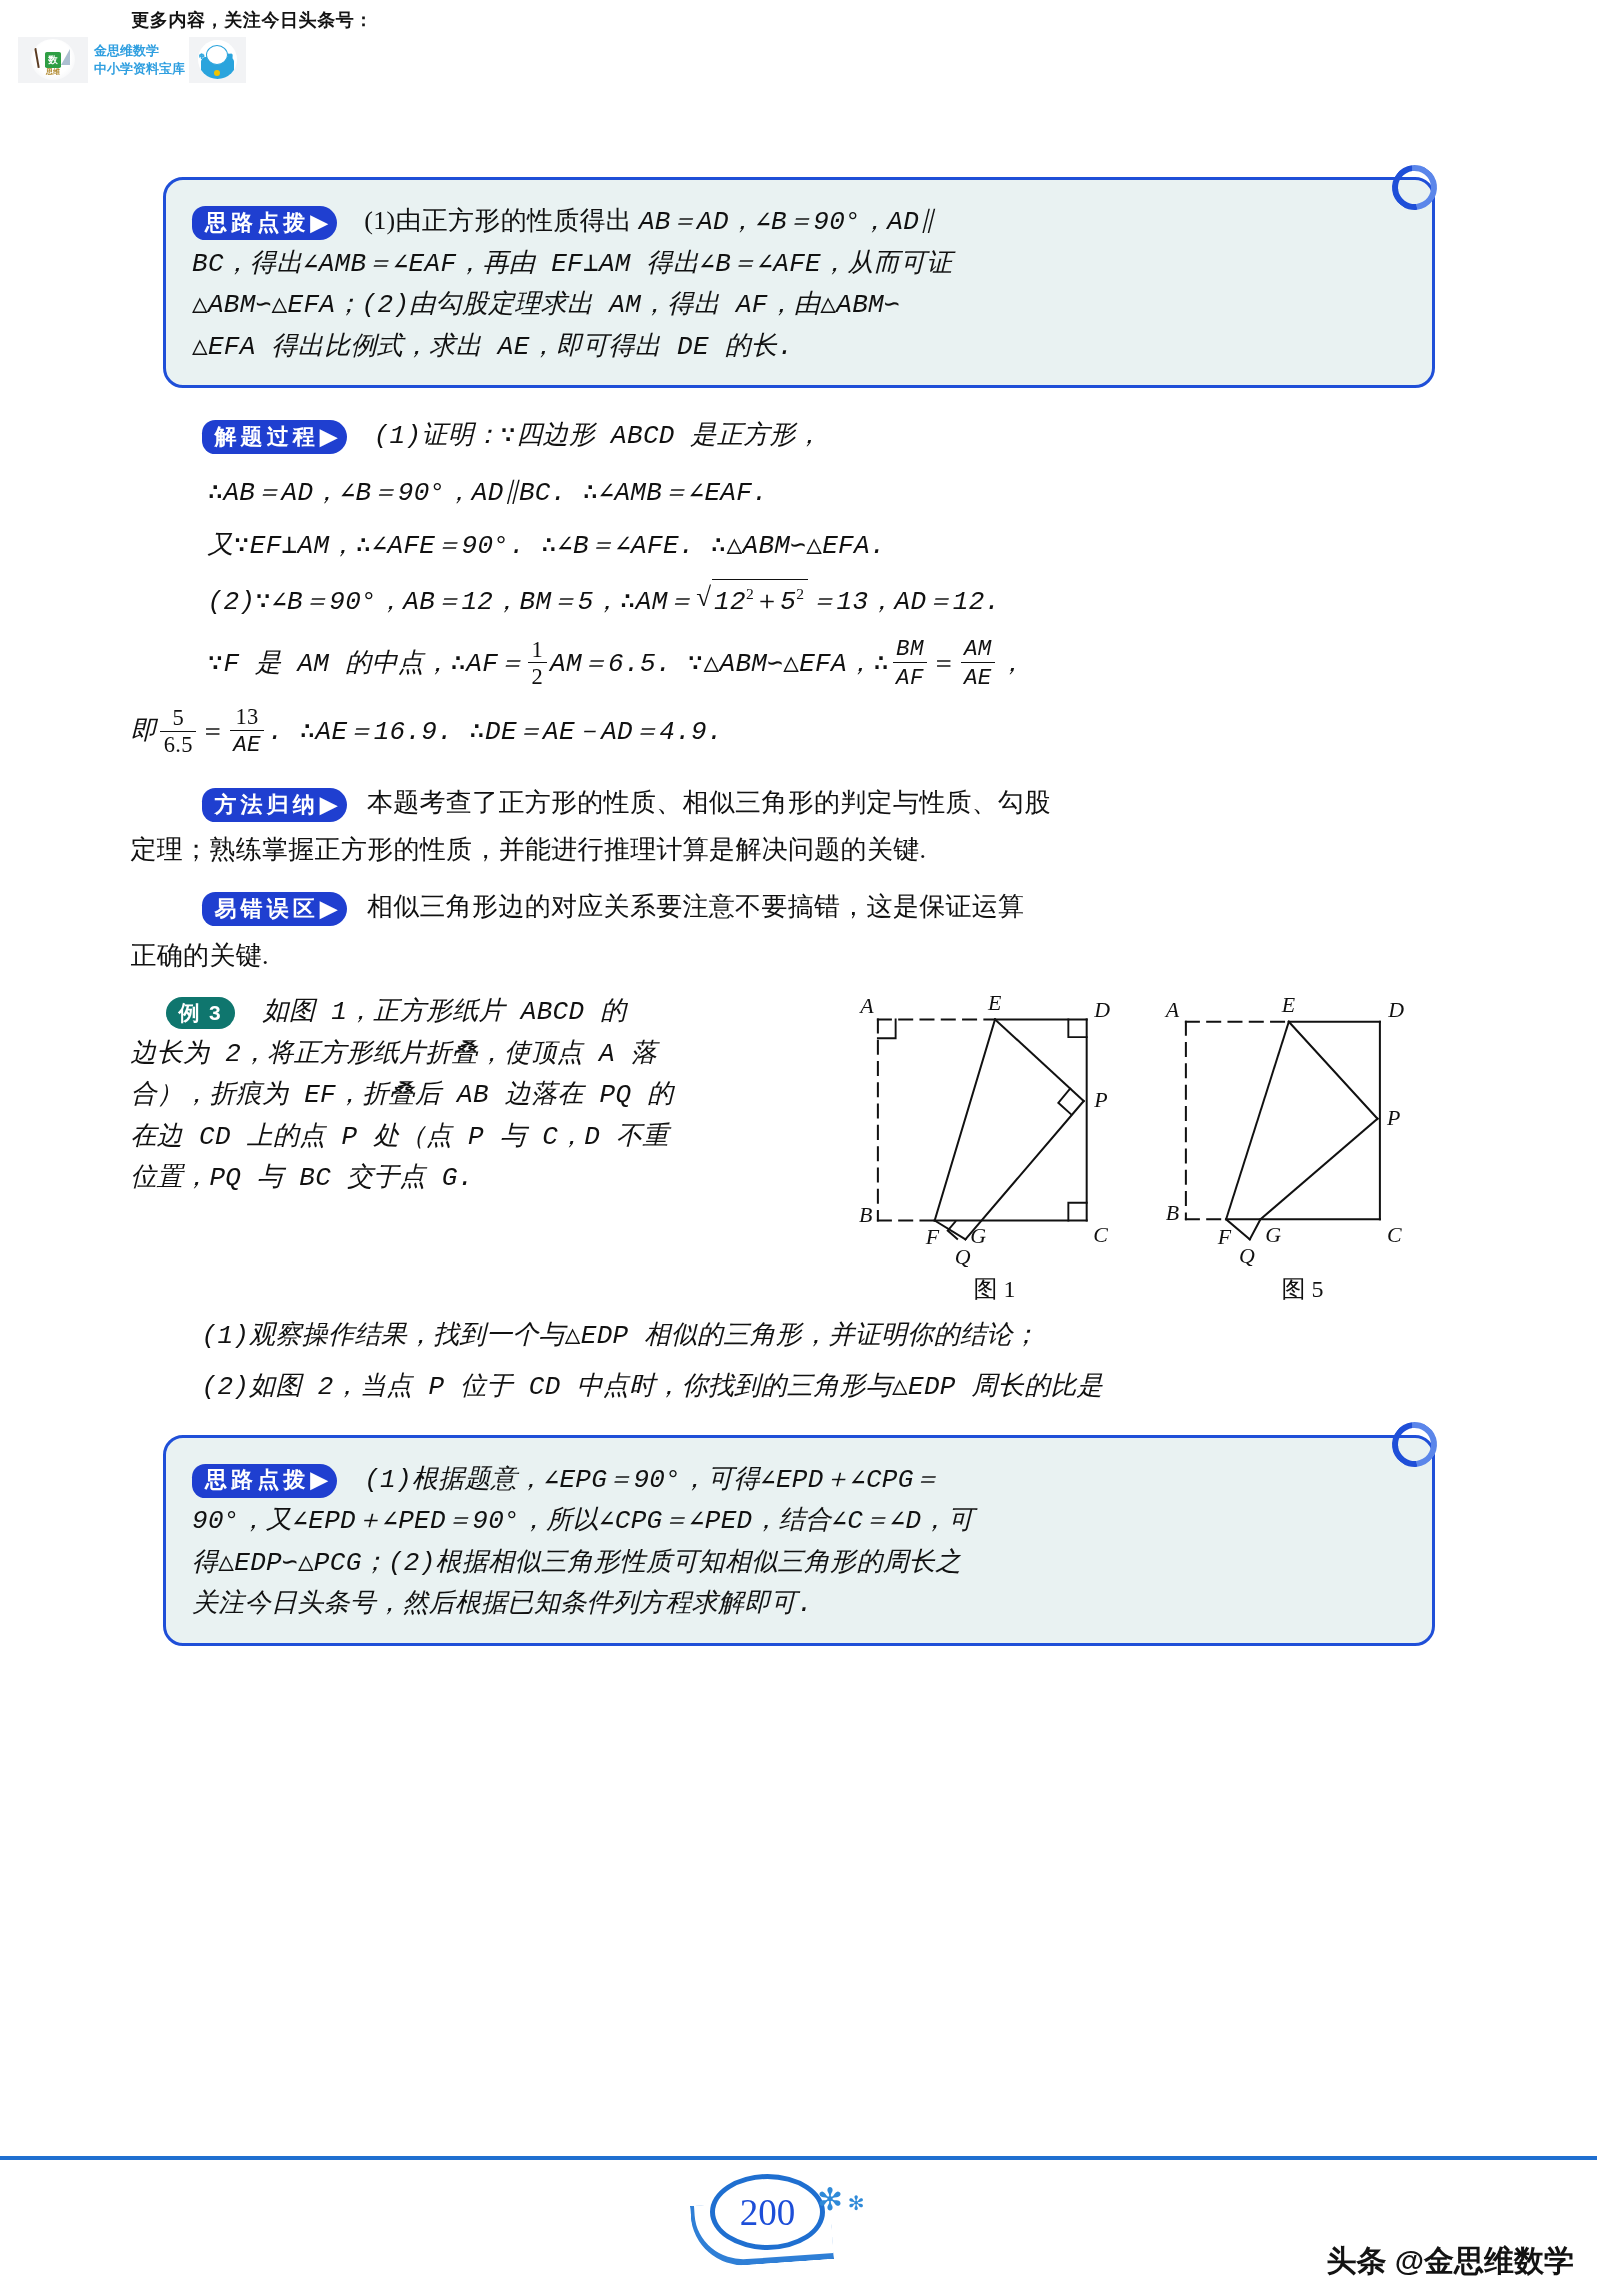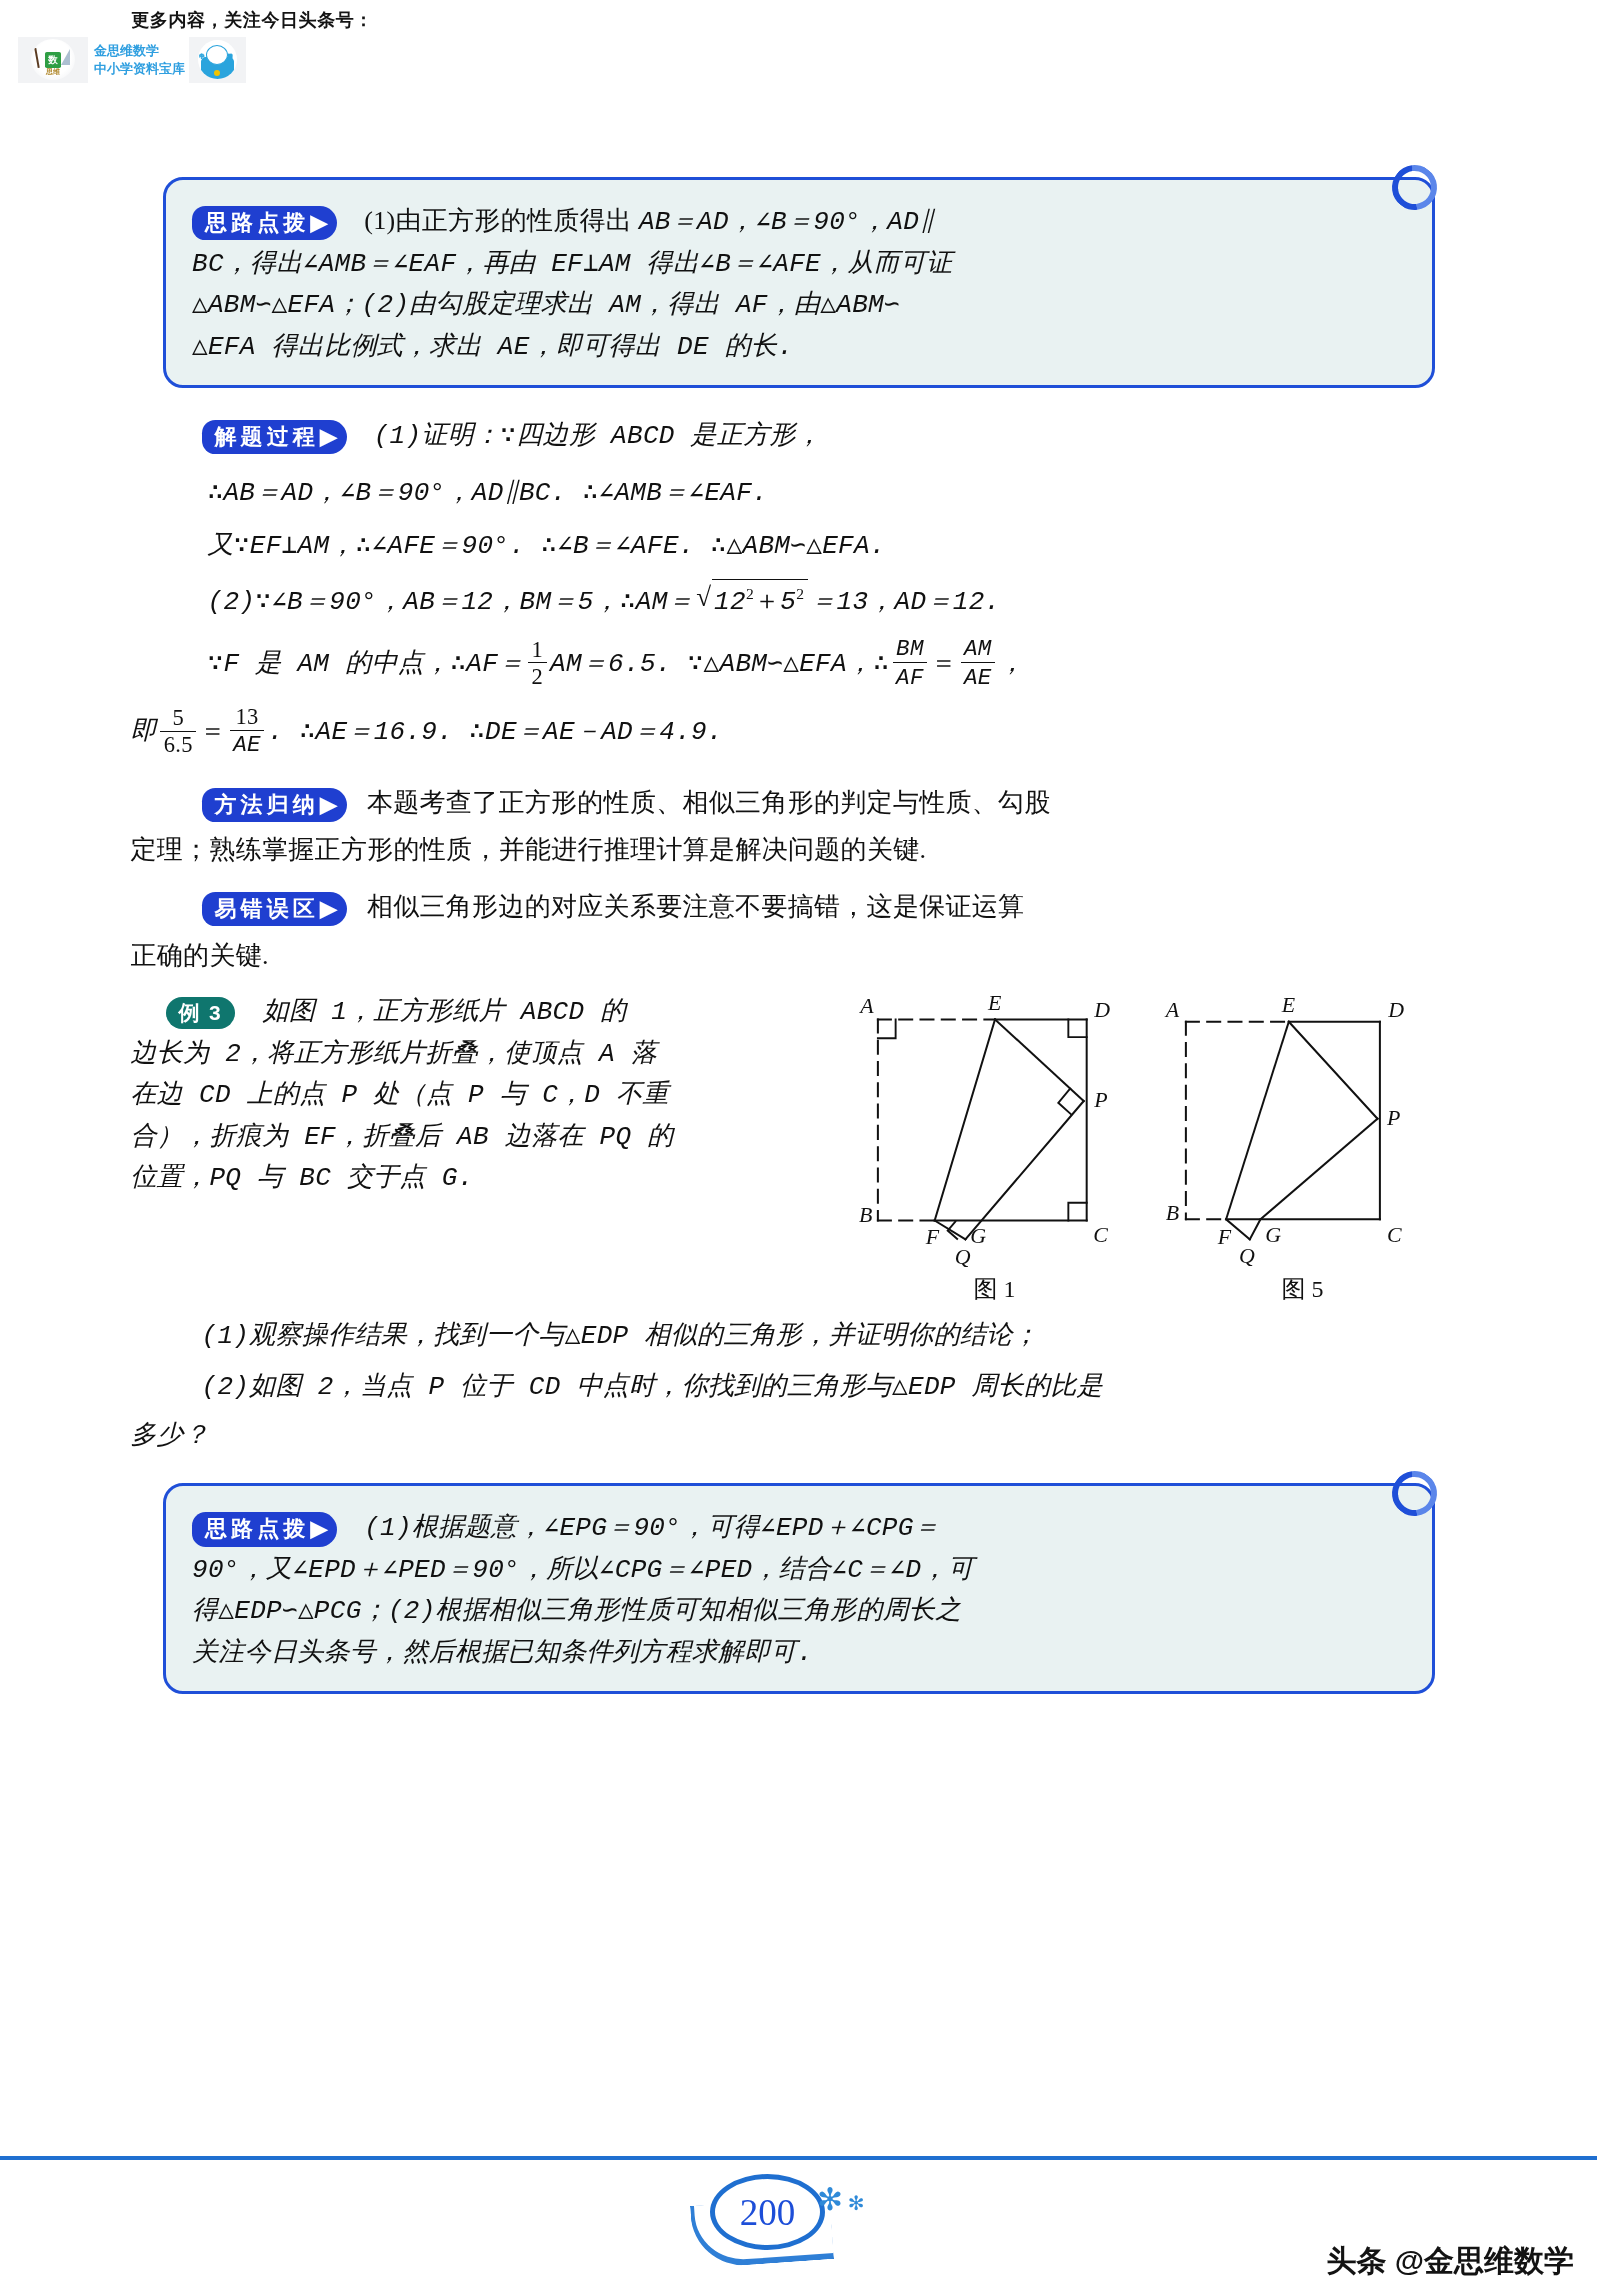--- a/index.html
+++ b/index.html
@@ -237,22 +237,22 @@
     <p class="mline" style="margin-top:9.5px;"><span>正确的关键.</span></p>
   </div>
 
   <div class="ex-row">
     <div class="ex-left">
       <p class="mline" style="margin-left:35px;">
         <span class="ex-badge">例 3</span>
         &nbsp;&nbsp;&nbsp;<i class="v">如图 1，正方形纸片 ABCD 的</i>
       </p>
       <p class="mline"><i class="v">边长为 2，将正方形纸片折叠，使顶点 A 落</i></p>
+      <p class="mline"><i class="v">合），折痕为 EF，折叠后 AB 边落在 PQ 的</i></p>
       <p class="mline"><i class="v">在边 CD 上的点 P 处（点 P 与 C，D 不重</i></p>
-      <p class="mline"><i class="v">合），折痕为 EF，折叠后 AB 边落在 PQ 的</i></p>
       <p class="mline"><i class="v">位置，PQ 与 BC 交于点 G.</i></p>
     </div>
 
     <div class="ex-figs">
 
       <div class="figwrap">
         <svg width="296" height="278" viewBox="0 0 500 470">
           <g stroke="#111" fill="none" stroke-width="3.4" stroke-linecap="square">
 
             <line x1="52" y1="48" x2="250" y2="48" stroke-dasharray="22 14"></line>
@@ -331,21 +331,20 @@
           </g>
         </svg>
         <div class="figcap">图 5</div>
       </div>
     </div>
   </div>
 
   <div class="body-txt" style="margin-top:10.6px;">
     <p class="mline" style="margin-left:71px;"><i class="v">(1)观察操作结果，找到一个与△EDP 相似的三角形，并证明你的结论；</i></p>
     <p class="mline" style="margin-left:71px;margin-top:9.5px;"><i class="v">(2)如图 2，当点 P 位于 CD 中点时，你找到的三角形与△EDP 周长的比是</i></p>
-    <p class="mline" style="margin-top:7px;"><i class="v">多少？</i></p>
   </div>
 
   <div class="hintbox" style="margin-top:27px;">
     <p class="mline">
       <span class="pill"><span>思路点拨</span><span class="tri">▶</span></span>
       &nbsp;&nbsp;&nbsp;<i class="v">(1)根据题意，∠EPG＝90°，可得∠EPD＋∠CPG＝</i>
     </p>
     <p class="mline"><i class="v">90°，又∠EPD＋∠PED＝90°，所以∠CPG＝∠PED，结合∠C＝∠D，可</i></p>
     <p class="mline"><i class="v">得△EDP∽△PCG；(2)根据相似三角形性质可知相似三角形的周长之</i></p>
     <p class="mline"><i class="v">关注今日头条号，然后根据已知条件列方程求解即可.</i></p>

